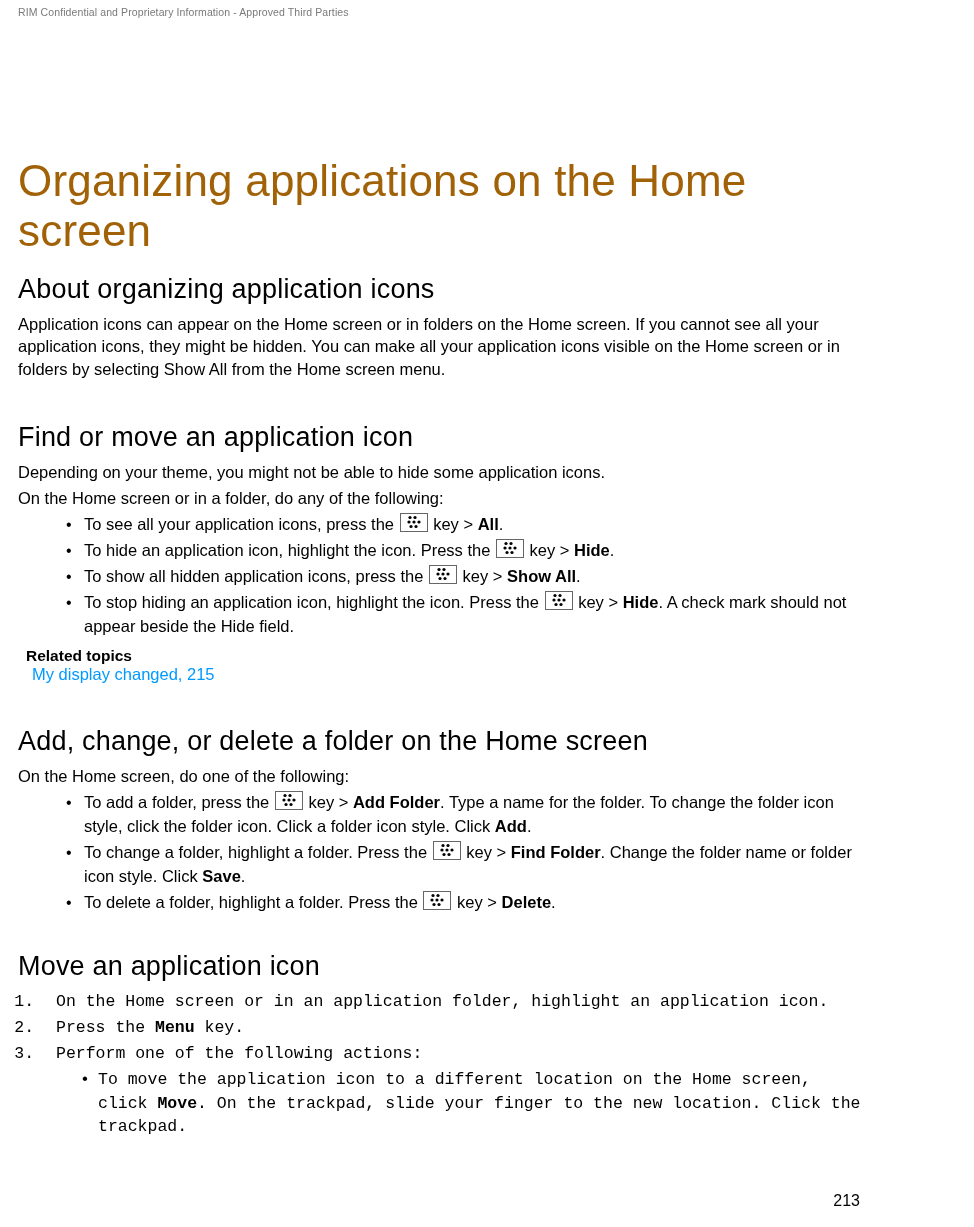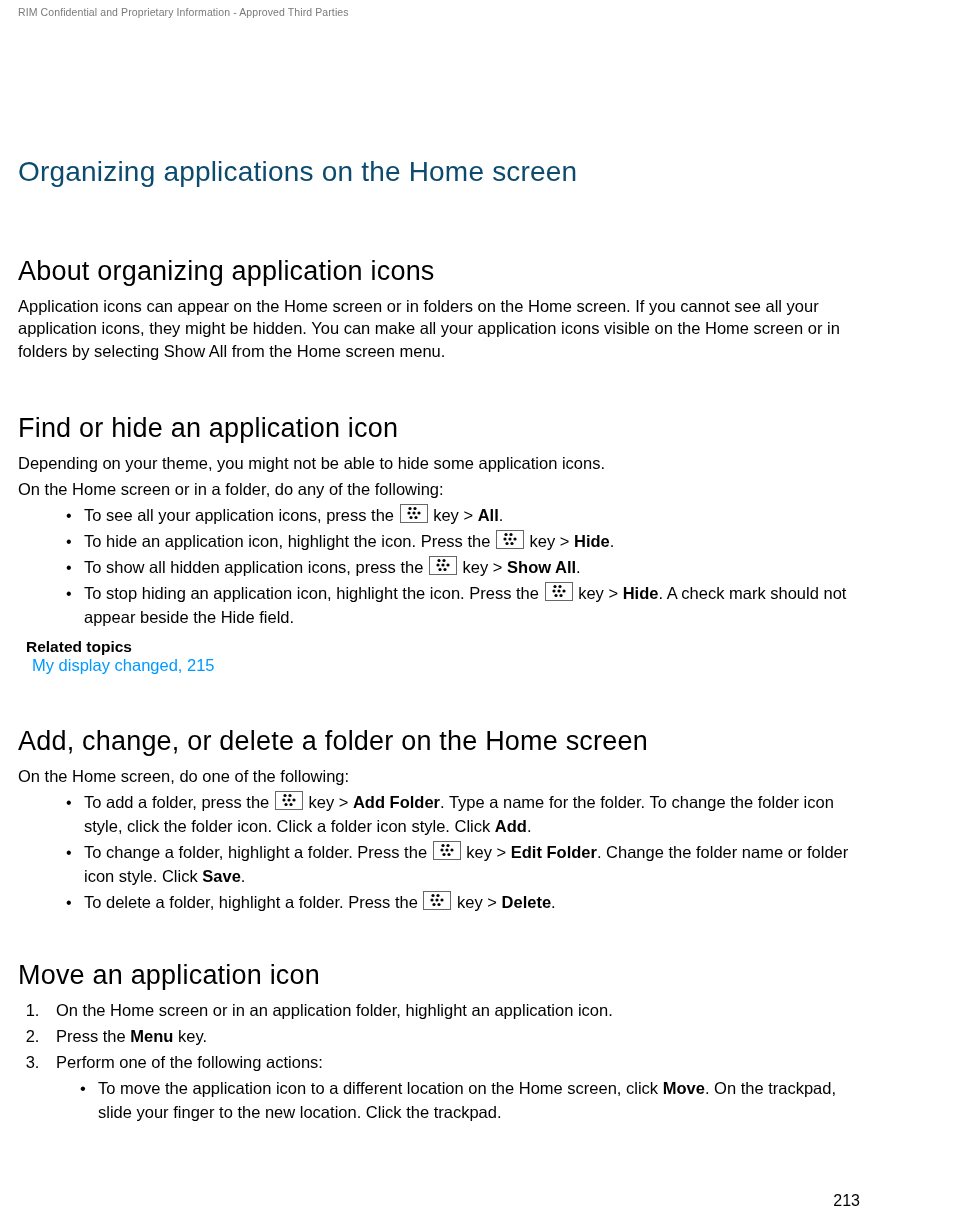--- a/index.html
+++ b/index.html
@@ -20,31 +20,31 @@
   }
   .confidential {
     font-size: 10.5px;
     color: #7a7a7a;
     letter-spacing: 0.1px;
   }
   .spacer-top {
     height: 138px;
   }
   h1.title {
-    font-size: 28px;
+    font-size: 44px;
     font-weight: 400;
-    color: #0c4a6e;
-    margin: 0 0 68px 0;
+    color: #a16207;
+    margin: 0 0 18px 0;
     letter-spacing: 0.2px;
   }
   h2.section {
     font-size: 27px;
     font-weight: 400;
     color: #000;
-    margin: 13px 0 8px 0;
+    margin: 4px 0 8px 0;
     letter-spacing: 0.2px;
   }
   p.body {
     font-size: 16.5px;
     line-height: 1.35;
     margin: 4px 0 14px 0;
     color: #000;
   }
   p.lead {
     margin-top: 4px;
@@ -66,20 +66,21 @@
     content: "•";
     position: absolute;
     left: 0;
     top: 0;
     font-size: 16px;
     color: #000;
   }
   ol.steps {
     padding: 0 0 0 26px;
     margin: 4px 0 4px 0;
+    font-family: Liberation Mono, monospace;
   }
   ol.steps > li {
     font-size: 16.5px;
     line-height: 1.45;
     margin: 2px 0;
     padding-left: 12px;
   }
   ul.sub-bullets {
     list-style: none;
     padding: 0 0 0 24px;
@@ -152,21 +153,21 @@
 
   <div class="spacer-top"></div>
 
   <h1 class="title">Organizing applications on the Home screen</h1>
 
   <h2 class="section">About organizing application icons</h2>
   <p class="body">Application icons can appear on the Home screen or in folders on the Home screen. If you cannot see all your application icons, they might be hidden. You can make all your application icons visible on the Home screen or in folders by selecting Show All from the Home screen menu.</p>
 
   <div class="section-gap"></div>
 
-  <h2 class="section">Find or hide an application icon</h2>
+  <h2 class="section">Find or move an application icon</h2>
   <p class="body lead">Depending on your theme, you might not be able to hide some application icons.</p>
   <p class="body lead">On the Home screen or in a folder, do any of the following:</p>
   <ul class="bullets">
     <li>
       <span>To see all your application icons, press the </span><span class="bb-key"><svg width="18" height="15">
             <use href="#bbdots" transform="translate(2,0.5)"></use>
           </svg></span><span> key &gt; </span><b>All</b><span>.</span>
     </li>
     <li>
       <span>To hide an application icon, highlight the icon. Press the </span><span class="bb-key"><svg width="18" height="15">
@@ -193,21 +194,21 @@
   <p class="body lead">On the Home screen, do one of the following:</p>
   <ul class="bullets">
     <li>
       <span>To add a folder, press the </span><span class="bb-key"><svg width="18" height="15">
             <use href="#bbdots" transform="translate(2,0.5)"></use>
           </svg></span><span> key &gt; </span><b>Add Folder</b><span>. Type a name for the folder. To change the folder icon style, click the folder icon. Click a folder icon style. Click </span><b>Add</b><span>.</span>
     </li>
     <li>
       <span>To change a folder, highlight a folder. Press the </span><span class="bb-key"><svg width="18" height="15">
             <use href="#bbdots" transform="translate(2,0.5)"></use>
-          </svg></span><span> key &gt; </span><b>Edit Folder</b><span>. Change the folder name or folder icon style. Click </span><b>Save</b><span>.</span>
+          </svg></span><span> key &gt; </span><b>Find Folder</b><span>. Change the folder name or folder icon style. Click </span><b>Save</b><span>.</span>
     </li>
     <li>
       <span>To delete a folder, highlight a folder. Press the </span><span class="bb-key"><svg width="18" height="15">
             <use href="#bbdots" transform="translate(2,0.5)"></use>
           </svg></span><span> key &gt; </span><b>Delete</b><span>.</span>
     </li>
   </ul>
 
   <div class="section-gap"></div>
 

